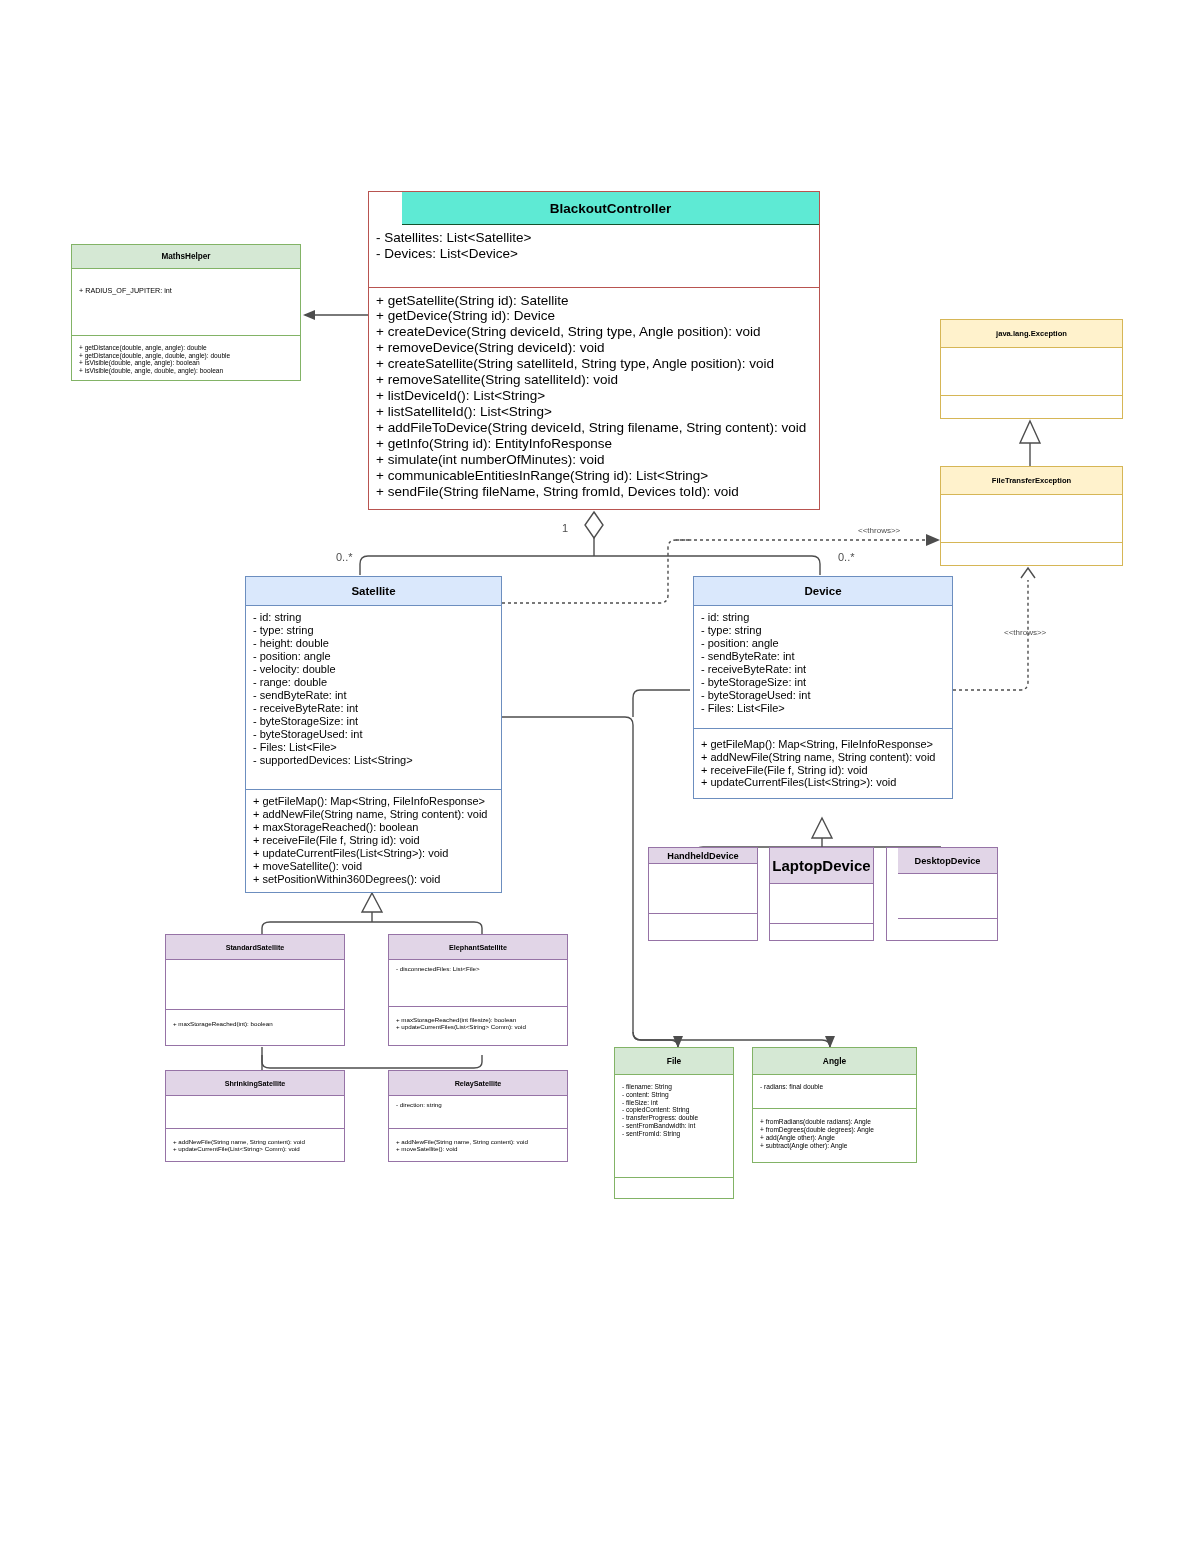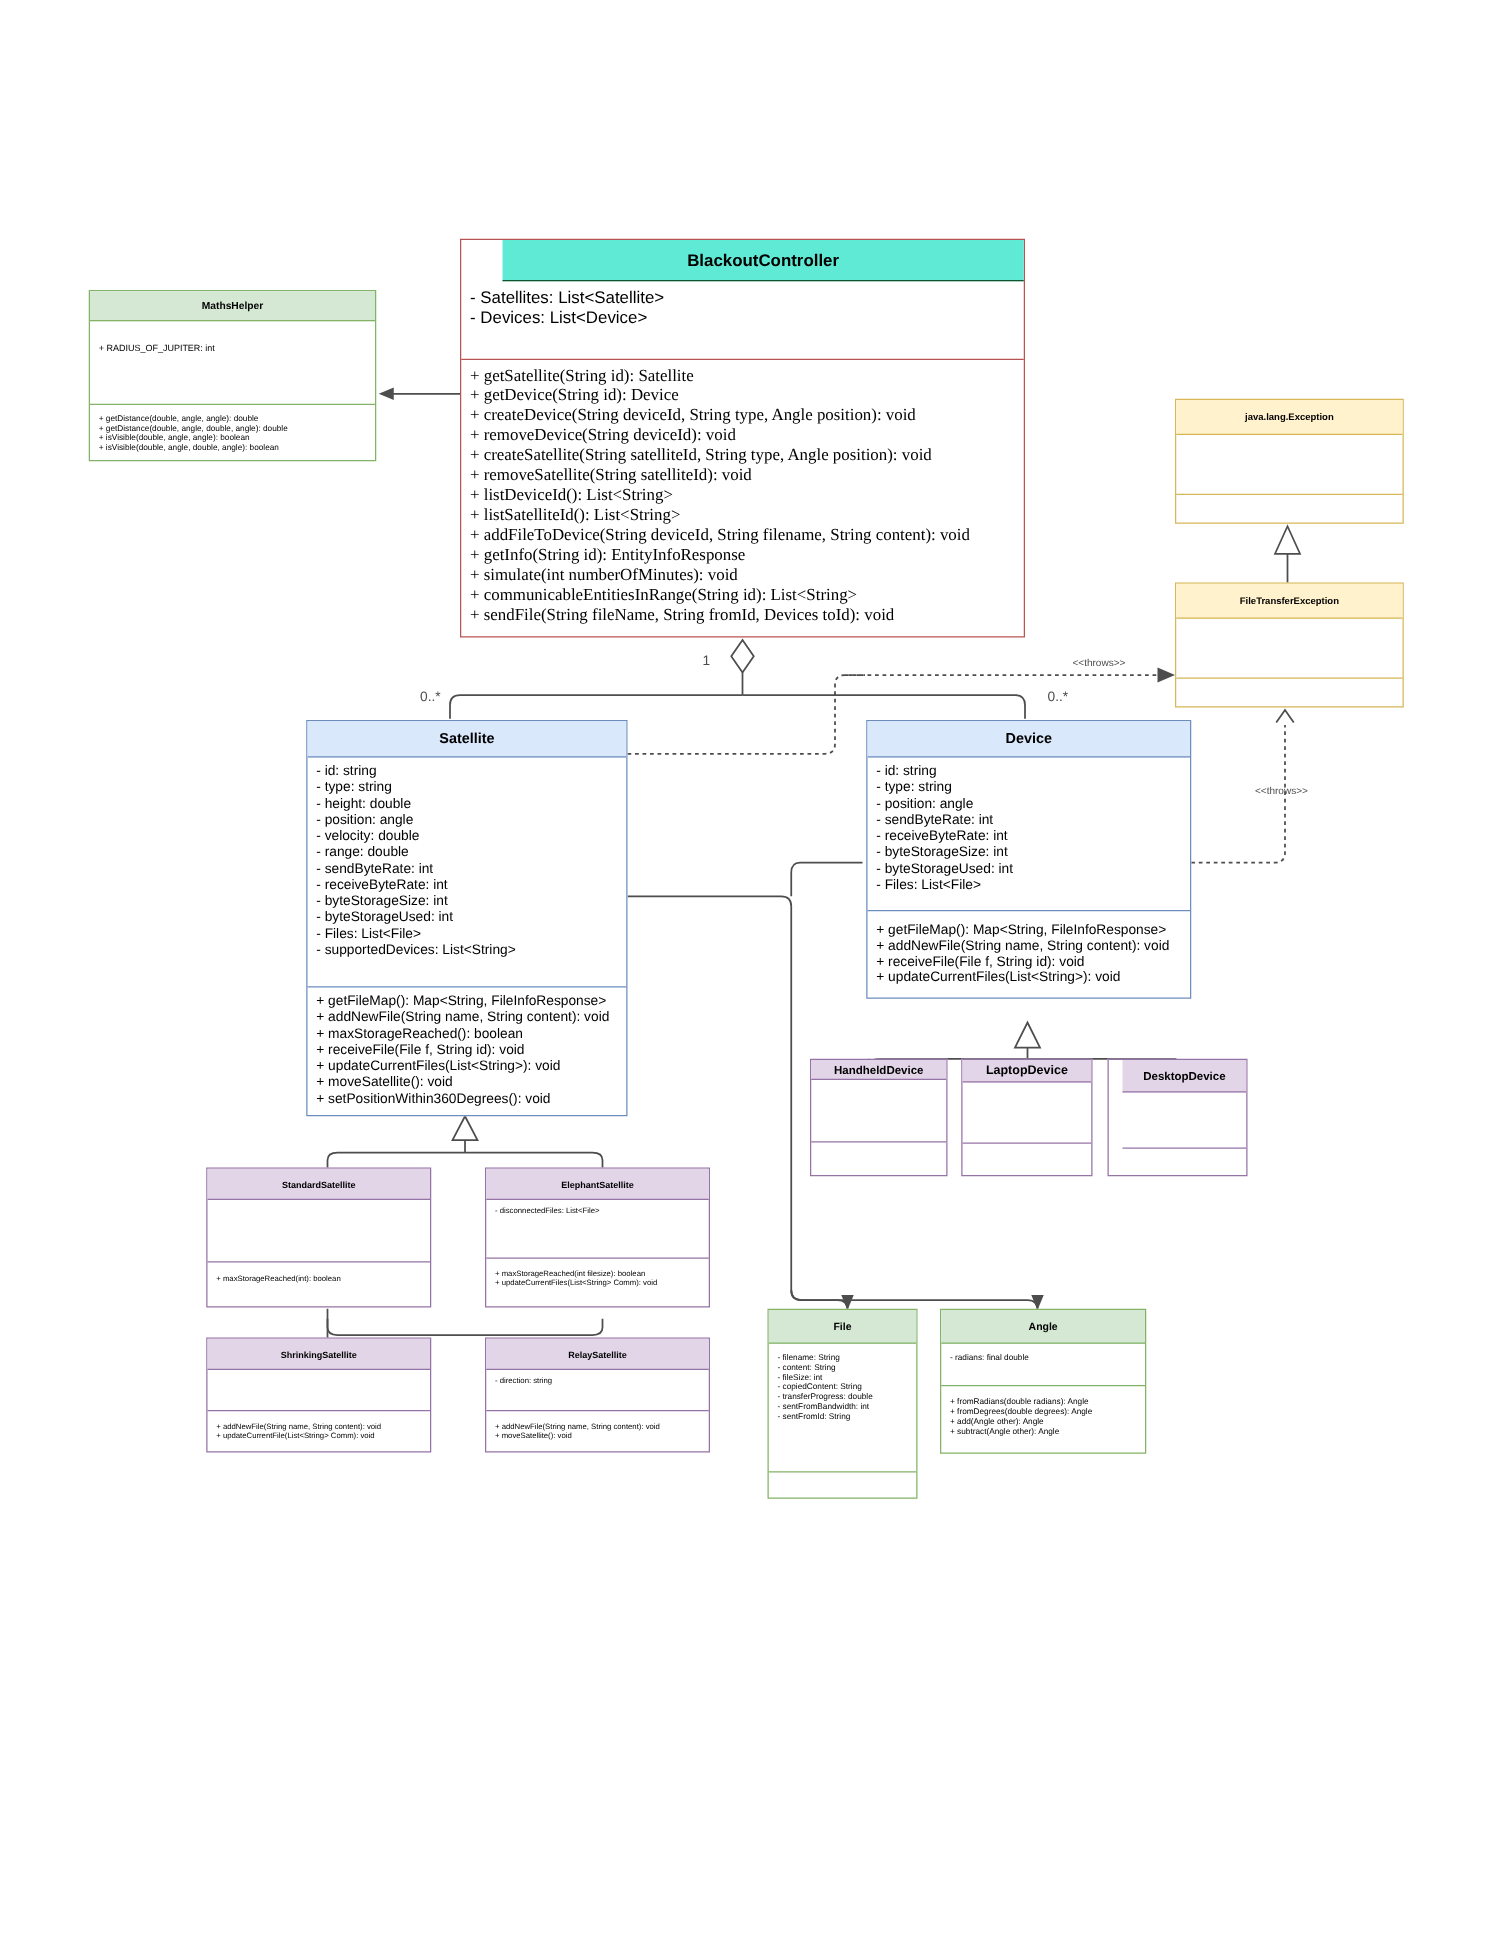--- a/index.html
+++ b/index.html
@@ -46,21 +46,21 @@
     border-top: 1px solid #666666;
   }
   .uml-row {
     white-space: nowrap;
     line-height: 1.18;
   }
 
   
   .theme-red   { border-color: #b85450; }
   .theme-red   > .uml-header { background: #5eead4; border-bottom: 1px solid #14532d; margin-left: 33px; }
-  .theme-red   > .divider-top { border-top-color: #b85450; font-family: Liberation Serif, serif; }
+  .theme-red   > .divider-top { border-top-color: #b85450; }
 
   .theme-green { border-color: #82b366; }
   .theme-green > .uml-header { background: #d5e8d4; border-bottom: 1px solid #82b366; }
   .theme-green > .divider-top { border-top-color: #82b366; }
 
   .theme-blue  { border-color: #6c8ebf; }
   .theme-blue  > .uml-header { background: #dae8fc; border-bottom: 1px solid #6c8ebf; }
   .theme-blue  > .divider-top { border-top-color: #6c8ebf; }
 
   .theme-purple{ border-color: #9673a6; }
@@ -189,21 +189,21 @@
       <div class="uml-row">+ listDeviceId(): List&lt;String&gt;</div>
       <div class="uml-row">+ listSatelliteId(): List&lt;String&gt;</div>
       <div class="uml-row">+ addFileToDevice(String deviceId, String filename, String content): void</div>
       <div class="uml-row">+ getInfo(String id): EntityInfoResponse</div>
       <div class="uml-row">+ simulate(int numberOfMinutes): void</div>
       <div class="uml-row">+ communicableEntitiesInRange(String id): List&lt;String&gt;</div>
       <div class="uml-row">+ sendFile(String fileName, String fromId, Devices toId): void</div>
     </div>
   </div>
 
-  <div class="uml-class theme-green fs-7" style="left:71px; top:232px; width:230px; height:137px;gap:13px;">
+  <div class="uml-class theme-green fs-7" style="left:71px; top:244px; width:230px; height:137px;gap:13px;">
     <div class="uml-header" style="height:27px; font-size:8.2px;">MathsHelper</div>
     <div class="uml-section" style="height:44px;">
       <div class="uml-row" style="font-size:7.2px;">+ RADIUS_OF_JUPITER: int</div>
     </div>
     <div class="uml-section divider-top" style="padding-top:8px;">
       <div class="uml-row">+ getDistance(double, angle, angle): double</div>
       <div class="uml-row">+ getDistance(double, angle, double, angle): double</div>
       <div class="uml-row">+ isVisible(double, angle, angle): boolean</div>
       <div class="uml-row">+ isVisible(double, angle, double, angle): boolean</div>
     </div>
@@ -295,21 +295,21 @@
     </div>
   </div>
 
   <div class="uml-class theme-purple fs-9" style="left:648px; top:847px; width:110px; height:94px;">
     <div class="uml-header" style="height:16px; font-size:9.2px;">HandheldDevice</div>
     <div class="uml-section" style="height:32px;"></div>
     <div class="uml-section divider-top"></div>
   </div>
 
   <div class="uml-class theme-purple fs-9" style="left:769px; top:847px; width:105px; height:94px;">
-    <div class="uml-header" style="height:18px; font-size:10px;">LaptopDevice</div>
+    <div class="uml-header" style="height:36px; font-size:15px;">LaptopDevice</div>
     <div class="uml-section" style="height:32px;"></div>
     <div class="uml-section divider-top"></div>
   </div>
 
   <div class="uml-class theme-purple fs-9" style="left:886px; top:847px; width:112px; height:94px;padding-left:11px;">
     <div class="uml-header" style="height:26px; font-size:9.2px;">DesktopDevice</div>
     <div class="uml-section" style="height:32px;"></div>
     <div class="uml-section divider-top"></div>
   </div>
 

